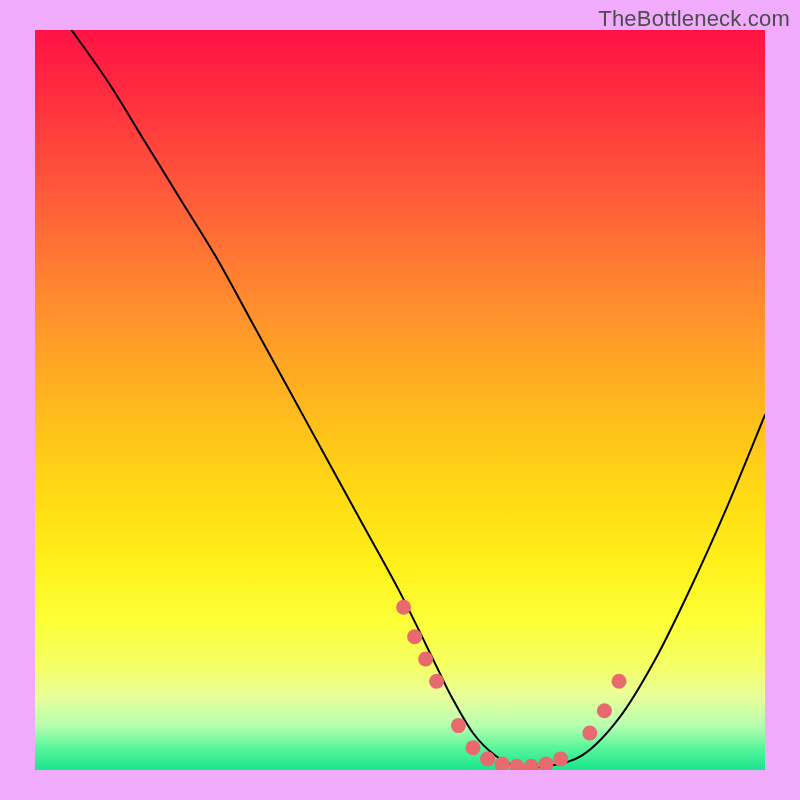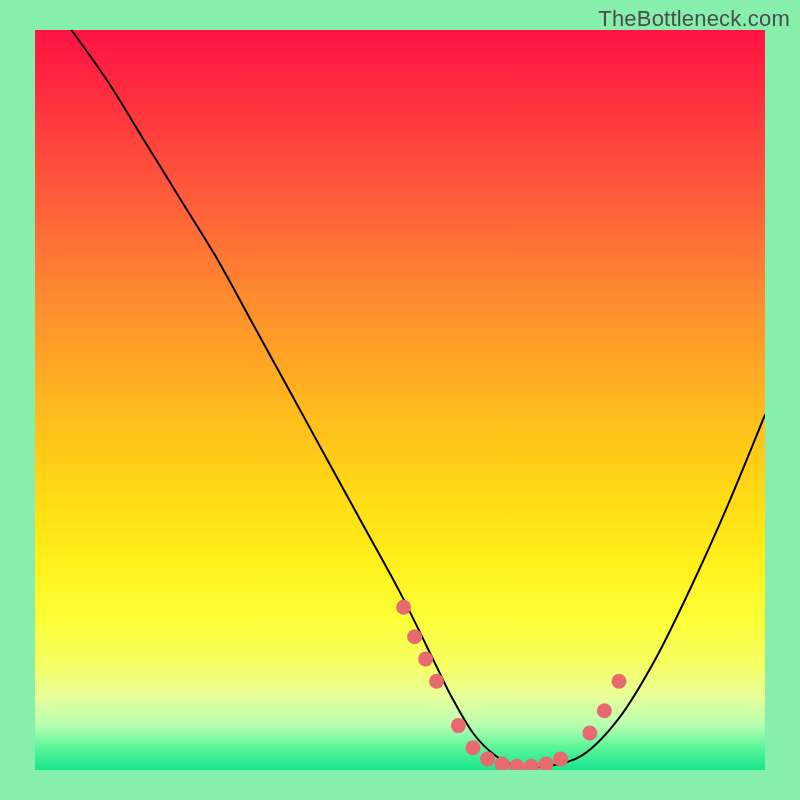--- a/index.html
+++ b/index.html
@@ -1,21 +1,21 @@
 <!DOCTYPE html>
 <html><head>
 <meta charset="utf-8">
 <style>
   * { margin: 0; padding: 0; box-sizing: border-box; }
   html, body { width: 800px; height: 800px; overflow: hidden; background: #000; }
   .container {
     position: relative;
     width: 800px;
     height: 800px;
-    background: #86efac;
+    background: #f0abfc;
     padding-left: 36px;
   }
   .watermark {
     position: absolute;
     top: 6px;
     right: 10px;
     font-family: Arial, Helvetica, sans-serif;
     font-size: 22px;
     color: #4c4c4c;
     letter-spacing: 0.2px;

